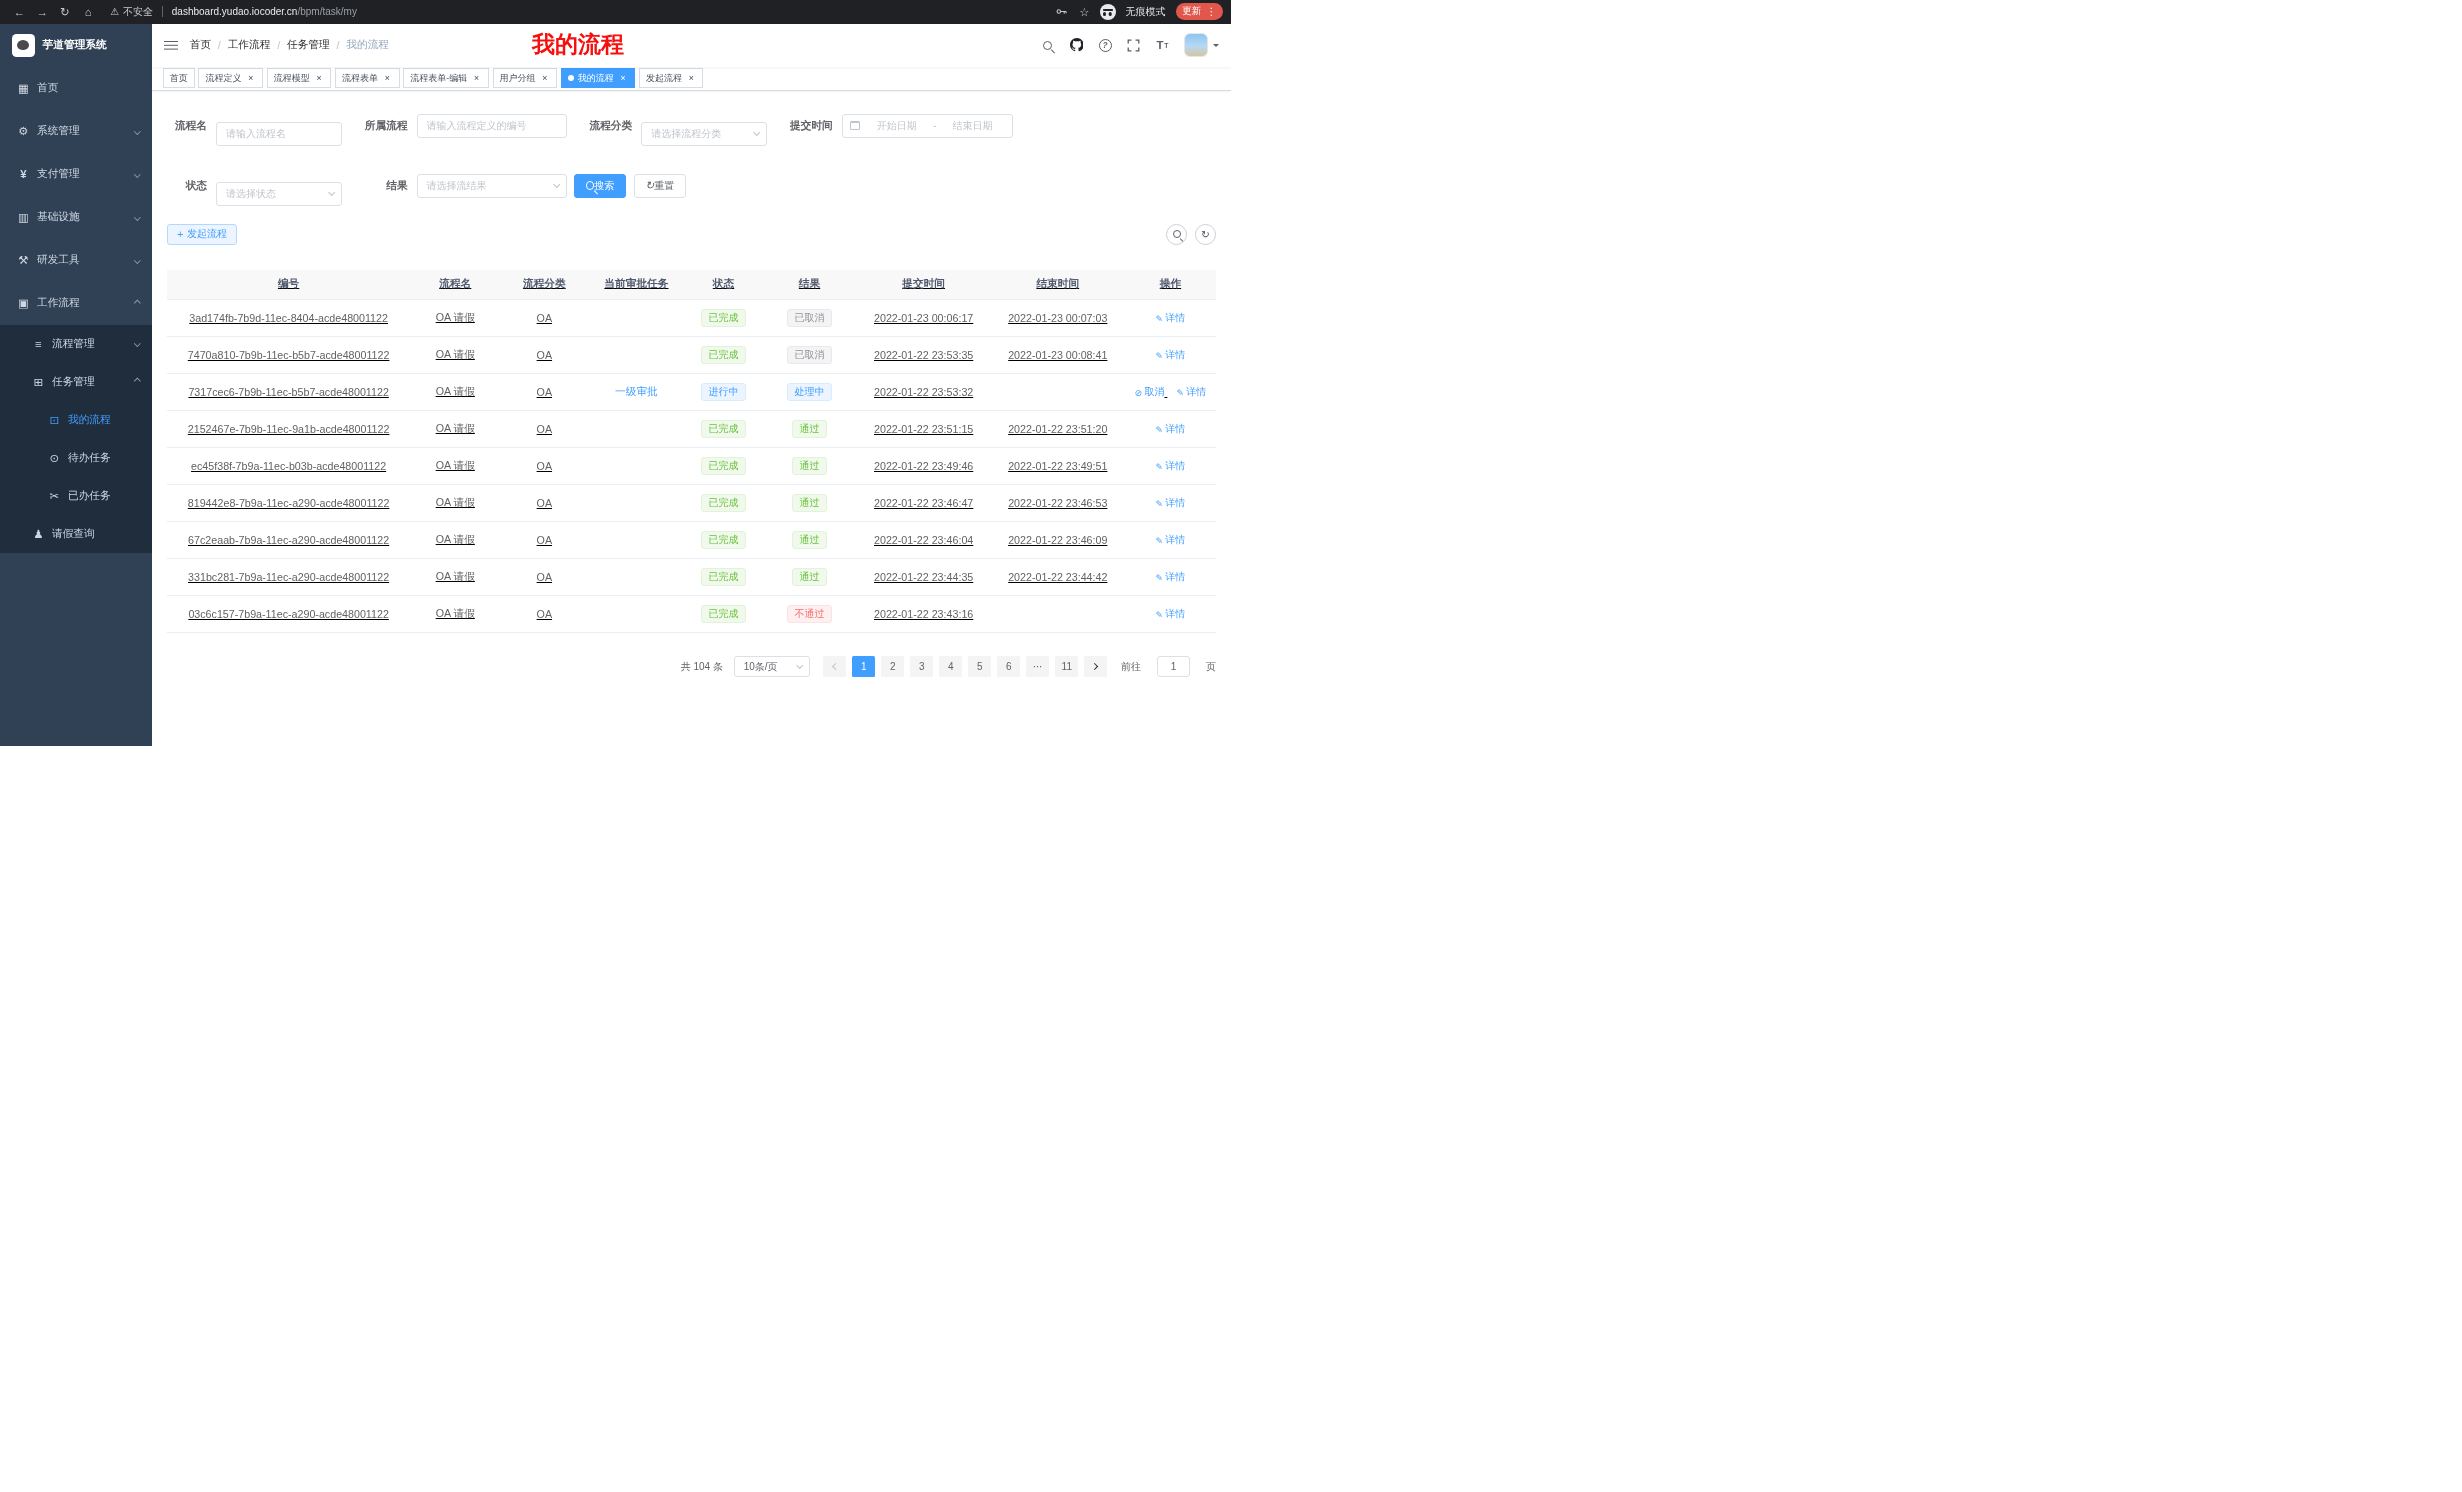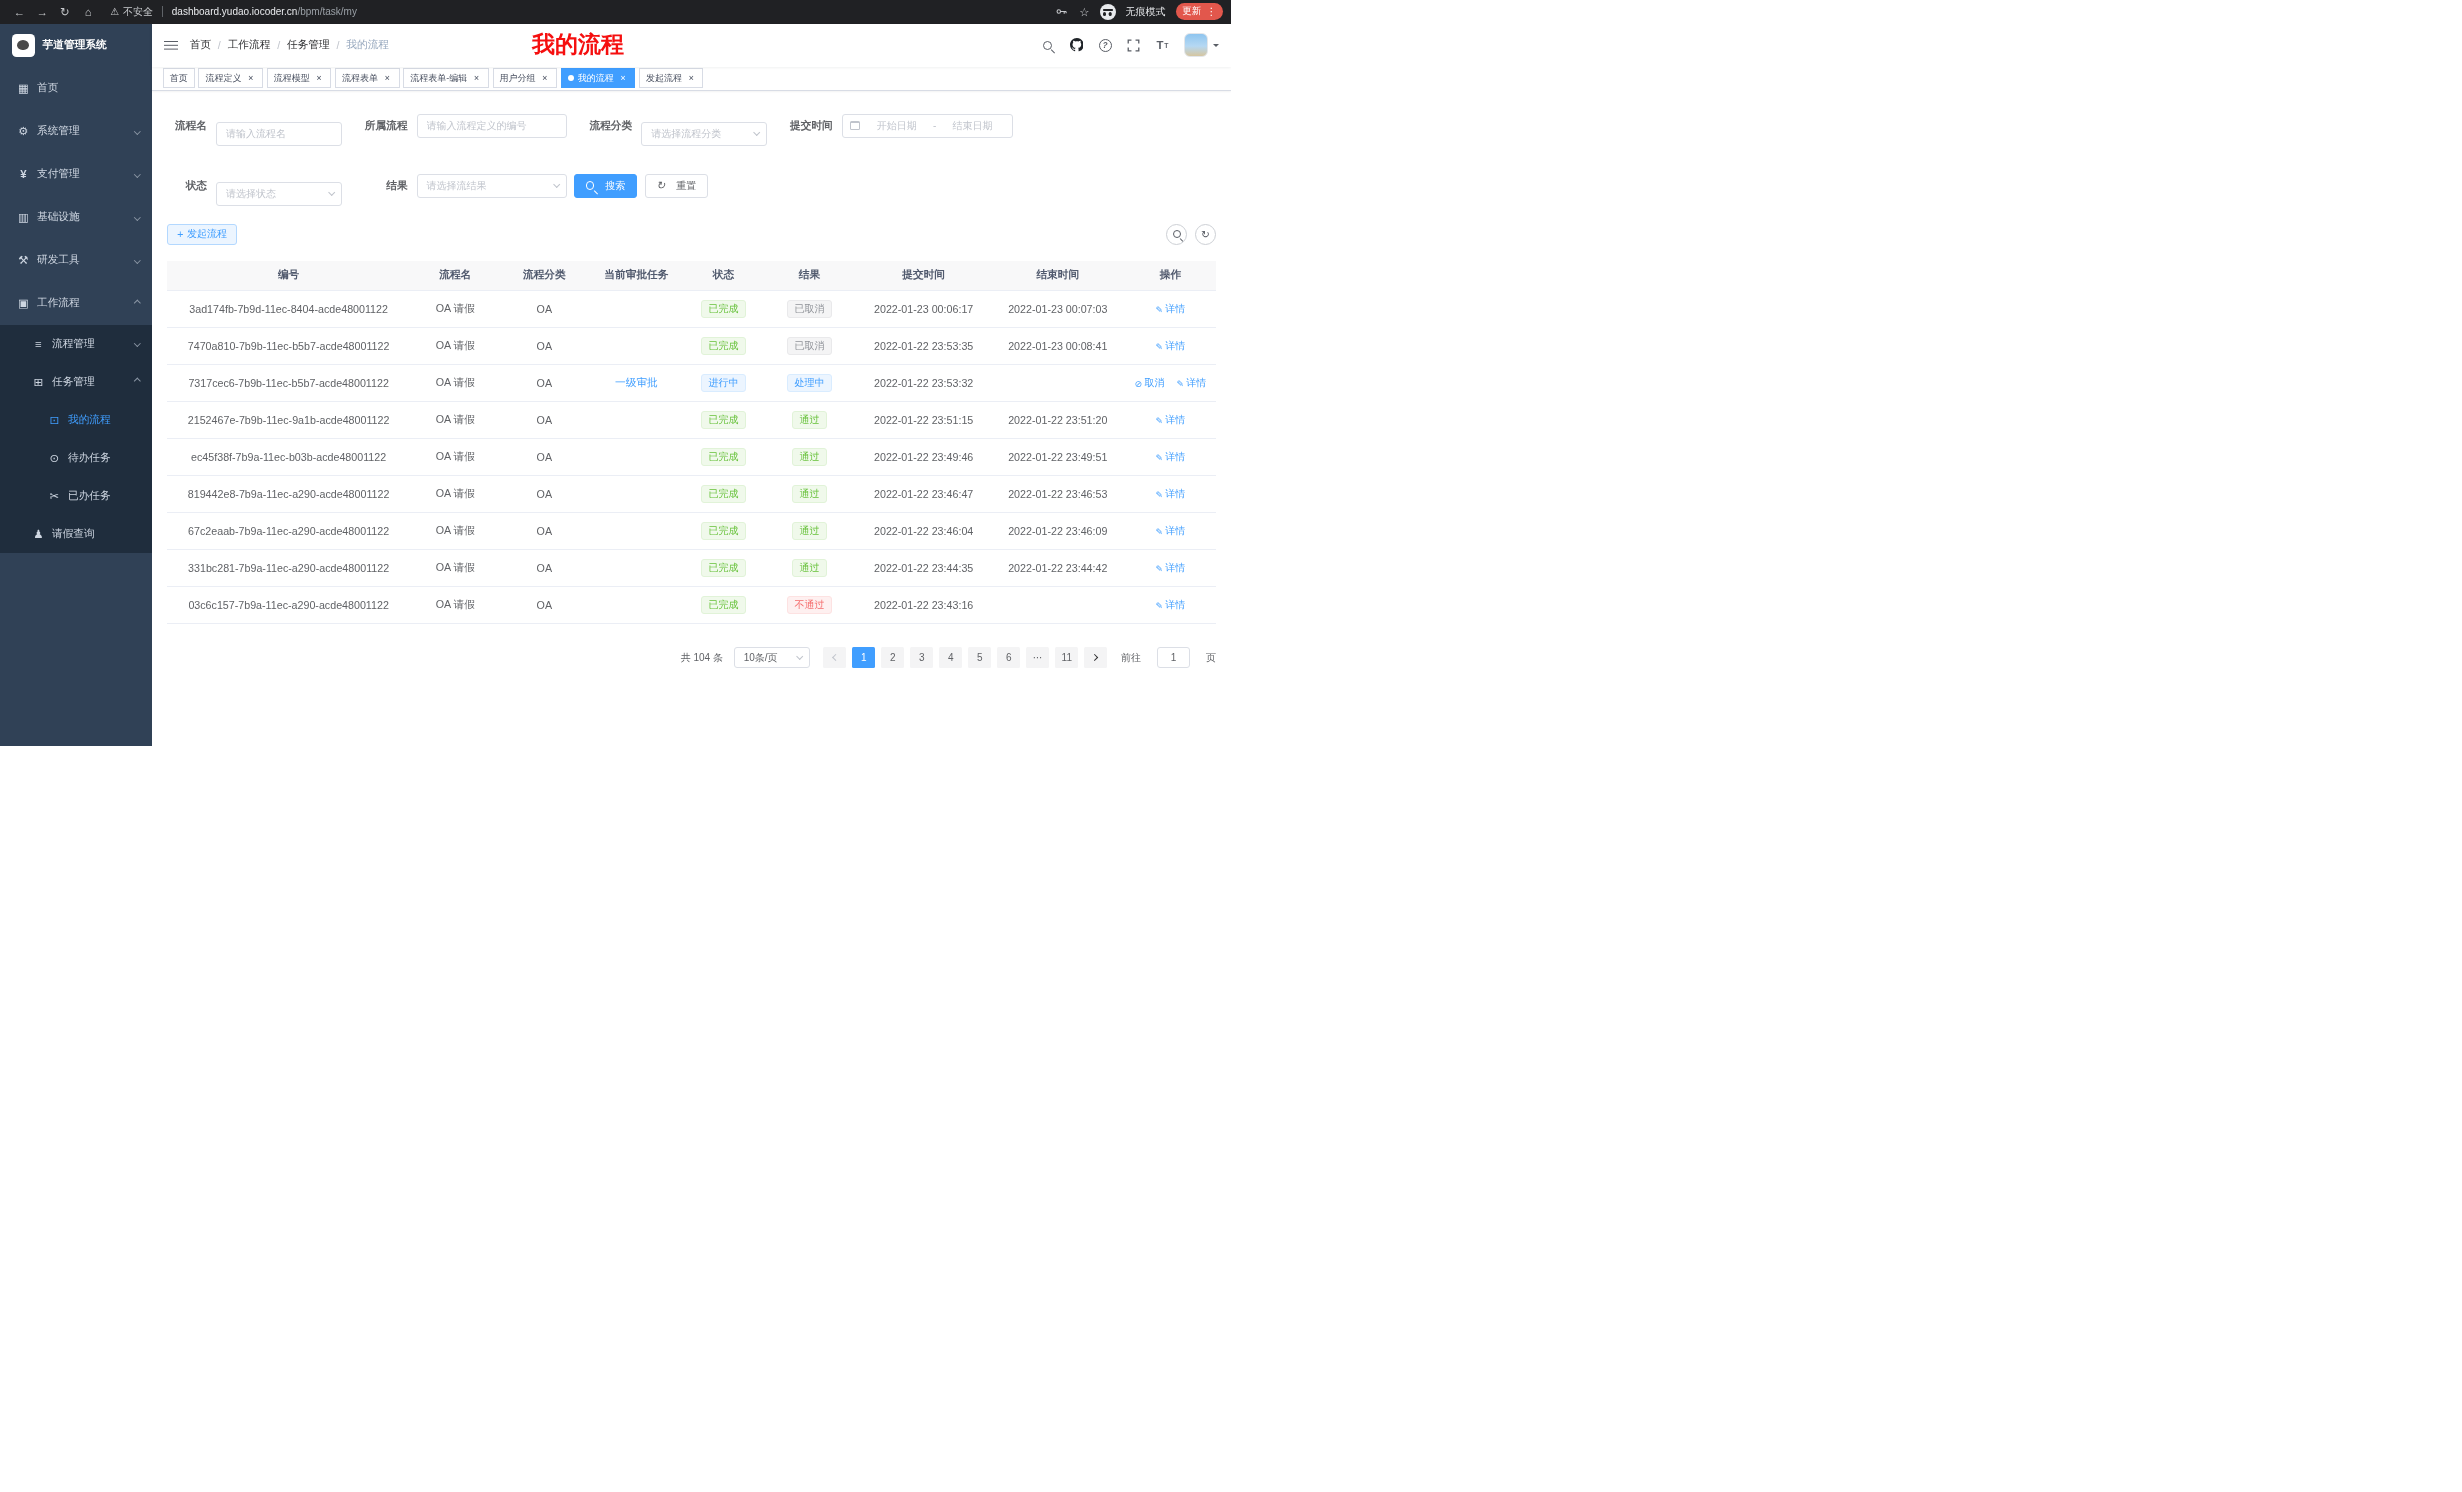--- a/index.html
+++ b/index.html
@@ -106,38 +106,38 @@
   .w-s { width:126px;margin-top:16px; } .w-m { width:150px; } .w-d { width:171px; }
   .select { display:flex; align-items:center; padding:0 7.6px 0 9px; cursor:pointer; }
   .select .ph { color:#c0c4cc; flex:1; }
   .sel-arrow { width:5.3px; height:5.3px; border-right:1.1px solid #c0c4cc; border-bottom:1.1px solid #c0c4cc;
     transform:rotate(45deg) translateY(-1.5px); flex:none; }
   .date { display:flex; align-items:center; padding:0 7.6px; gap:4.6px; cursor:pointer; }
   .i-cal { width:10px; height:9px; border:0.8px solid #c0c4cc; border-top-width:2.3px; border-radius:1.5px; flex:none; }
   .date .ph { color:#c0c4cc; flex:1; text-align:center; }
   .date .sep { color:#c0c4cc; }
   .btn { height:24px; border-radius:3px; font-size:10px; display:inline-flex; align-items:center;
-    justify-content:space-between; padding:0 10.7px; cursor:pointer; gap:11px; border:0.8px solid transparent; }
+    justify-content:space-between; padding:0 10.7px; cursor:pointer; gap:0; border:0.8px solid transparent; }
   .btn-primary { background:#409eff; border-color:#409eff; color:#fff; }
   .btn-default { background:#fff; border-color:#dcdfe6; color:#606266; }
   .i-refresh::before { content:"↻"; font-size:10.7px; line-height:1; }
 
   
   .table-toolbar { margin-top:18px; display:flex; align-items:center; }
   .btn-plain { height:21px; background:#ecf5ff; border:0.8px solid #b3d8ff; color:#409eff; border-radius:3px;
     font-size:10px; display:inline-flex; align-items:center; padding:0 9px; gap:3.8px; cursor:pointer; }
   .i-plus::before { content:"+"; font-size:10.7px; line-height:1; }
   .toolbar-right { margin-left:auto; display:flex; gap:7.6px; }
   .circle-btn { width:21px; height:21px; border-radius:50%; border:0.8px solid #cdd0d5; background:#fff;
     display:flex; align-items:center; justify-content:center; color:#5a5e66; cursor:pointer; }
   .circle-btn .i-search { width:8.4px; height:8.4px; border-width:1.1px; }
   .circle-btn .i-search::after { width:3.8px; height:1.1px; left:6px; top:6.8px; }
 
   
-  table.grid { width:100%; border-collapse:collapse; table-layout:fixed; margin-top:16px; }
+  table.grid { width:100%; border-collapse:collapse; table-layout:fixed; margin-top:25px;text-decoration:underline; }
   .grid th { height:30px; background:#f8f8f9; color:#515a6e; font-size:10.7px; font-weight:700;
     text-align:center; border-bottom:0.8px solid #ebeef5; padding:0 3px; }
   .grid td { height:37px; color:#606266; font-size:10.7px; text-align:center;
     border-bottom:0.8px solid #ebeef5; padding:0 3px; overflow:hidden; white-space:nowrap; }
   .tag { display:inline-block; height:18px; line-height:16.7px; padding:0 6.8px; border:0.8px solid;
     border-radius:3px; font-size:10px; }
   .tag[data-type="success"] { background:#f0f9eb; border-color:#e1f3d8; color:#67c23a; }
   .tag[data-type="info"]    { background:#f4f4f5; border-color:#e9e9eb; color:#909399; }
   .tag[data-type="primary"] { background:#ecf5ff; border-color:#d9ecff; color:#409eff; }
   .tag[data-type="danger"]  { background:#fef0f0; border-color:#fde2e2; color:#f56c6c; }

